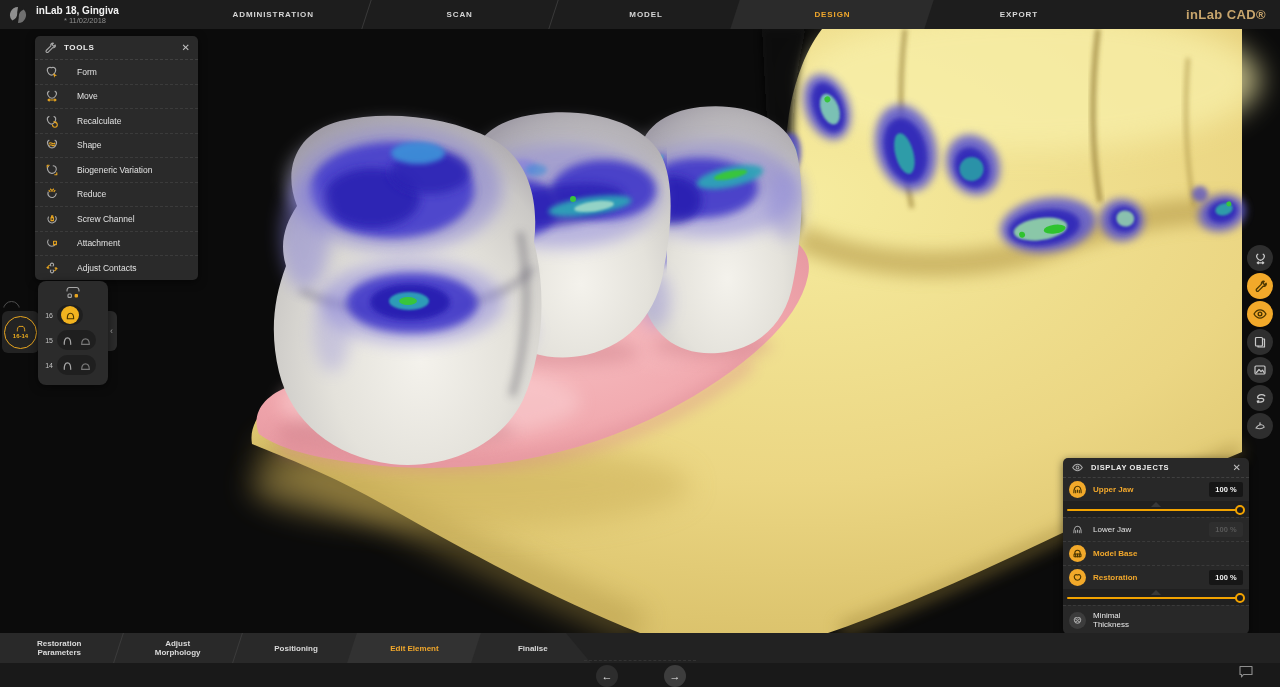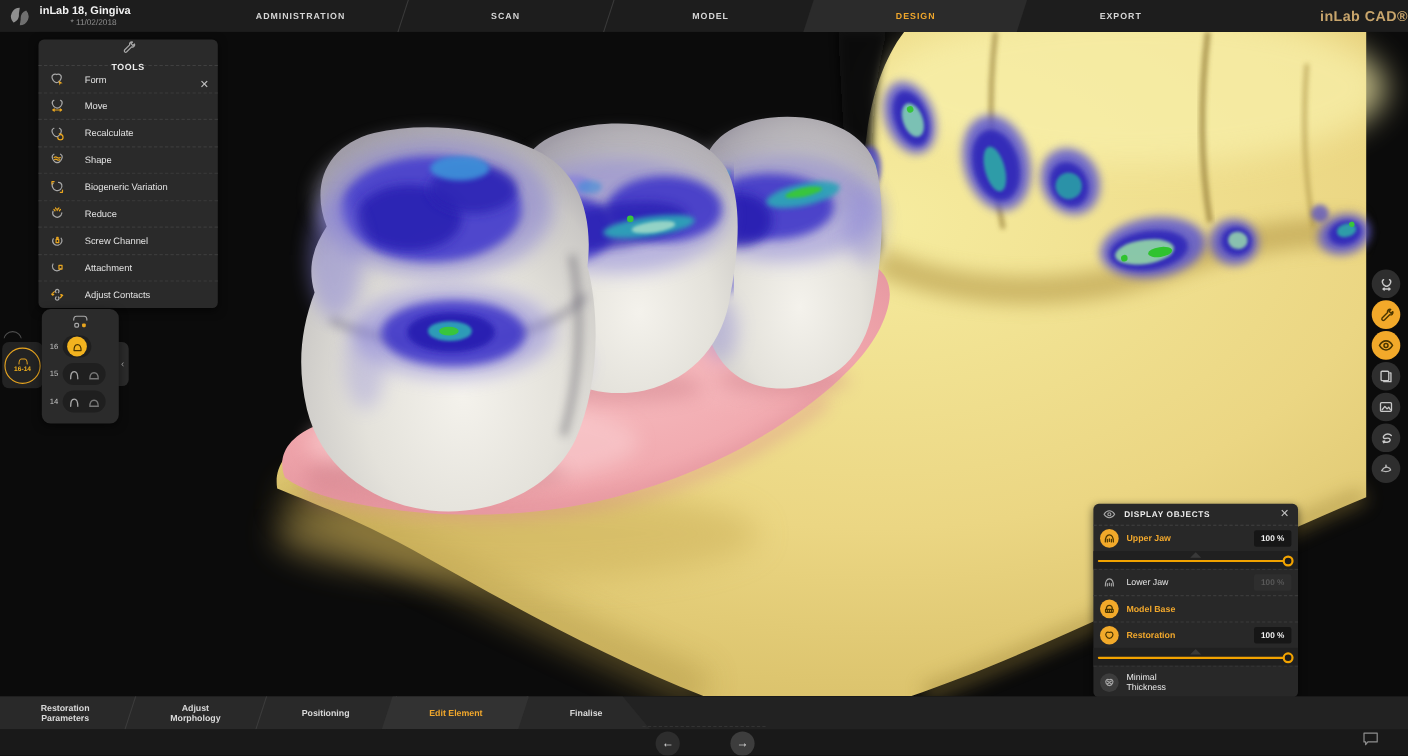--- a/index.html
+++ b/index.html
@@ -13,33 +13,33 @@
   .app-title{font-size:10px;font-weight:bold;color:#f2f2f2;line-height:11px;}
   .app-date{font-size:7.5px;color:#8f8f8f;line-height:9px;margin-left:28px;}
   .top-tabs{flex:1;display:flex;position:relative;}
   .top-tab{flex:1;position:relative;display:flex;align-items:center;justify-content:center;cursor:pointer;}
   .top-tab span{position:relative;z-index:2;font-size:8px;font-weight:bold;letter-spacing:.9px;color:#d6d6d6;}
   .top-tab + .top-tab::before{content:'';position:absolute;left:0;top:-5px;bottom:-5px;width:1px;
       background:#3a3a3a;transform:skewX(-18deg);}
   .top-tab.active::after{content:'';position:absolute;inset:0 -4px;transform:skewX(-18deg);
       background:#2b2b2b;z-index:1;}
   .top-tab.active span{color:#f0a72c;}
-  .brand{width:168px;display:flex;align-items:center;justify-content:flex-end;
+  .brand{width:168px;display:flex;align-items:center;justify-content:flex-end;padding-right:14px;
          box-sizing:border-box;font-size:13px;font-weight:bold;letter-spacing:.4px;color:#c8a56c;}
   
   .viewport{position:absolute;left:0;top:29px;width:1280px;height:604px;background:#0b0b0b;overflow:hidden;}
   .scene{display:block;}
   
   .panel{position:absolute;background:#2a2a2a;border-radius:5px;box-shadow:0 2px 8px rgba(0,0,0,.55);z-index:20;}
   .panel-header{display:flex;align-items:center;gap:7px;padding:0 8px;border-bottom:1px dashed #404040;}
   .panel-title{font-size:8px;font-weight:bold;letter-spacing:.6px;color:#ededed;}
   .panel-close{margin-left:auto;color:#c2c2c2;font-size:10px;cursor:pointer;line-height:1;}
   
   .tools-panel{left:35px;top:36px;width:163px;}
-  .tools-panel .panel-header{height:23px;flex-direction:column;}
+  .tools-panel .panel-header{height:23px;}
   .tool-row{height:23.5px;display:flex;align-items:center;gap:18px;padding:0 10px;cursor:pointer;}
   .tool-row + .tool-row{border-top:1px dashed #3b3b3b;}
   .tool-row span.lbl{font-size:8.5px;color:#e2e2e2;}
   .ticon{width:14px;height:14px;flex:0 0 14px;}
   
   .tooth-panel{left:38px;top:281px;width:70px;height:104px;background:#2b2b2b;border-radius:8px;
                position:absolute;z-index:20;box-shadow:0 2px 8px rgba(0,0,0,.5);}
   .ts-head{display:flex;justify-content:center;padding-top:5px;}
   .ts-row{display:flex;align-items:center;gap:4px;margin:5px 0 0 4px;}
   .ts-num{width:11px;text-align:right;font-size:7px;color:#c4c4c4;}
@@ -56,21 +56,21 @@
                    flex-direction:column;align-items:center;justify-content:center;gap:1px;}
   .ts-badge-label{font-size:6px;font-weight:bold;color:#efae1c;line-height:6px;}
   .ts-arc{position:absolute;left:3px;top:301px;width:15px;height:15px;border:1px solid #4f4f4f;
           border-radius:50%;clip-path:inset(0 0 62% 0);z-index:17;}
   
   .right-toolbar{position:absolute;right:7px;top:245px;display:flex;flex-direction:column;gap:2px;z-index:25;}
   .rt-btn{width:26px;height:26px;border-radius:50%;background:#2e2e2e;display:flex;align-items:center;
           justify-content:center;cursor:pointer;}
   .rt-btn.active{background:#f2a92a;}
   
-  .display-panel{left:994px;top:458px;width:186px;background:#282828;}
+  .display-panel{left:1063px;top:458px;width:186px;background:#282828;}
   .display-panel .panel-header{height:19px;}
   .do-row{height:23px;display:flex;align-items:center;gap:7px;padding:0 6px;cursor:pointer;}
   .do-row.sep{border-top:1px dashed #3a3a3a;}
   .do-ic{width:17px;height:17px;border-radius:50%;display:flex;align-items:center;justify-content:center;flex:0 0 17px;}
   .do-ic.on{background:#f2a92a;}
   .do-ic.dim{background:transparent;}
   .do-ic.dark{background:#3c3c3c;}
   .do-lbl{font-size:8px;font-weight:bold;color:#f0a72c;}
   .do-lbl.plain{font-weight:normal;color:#e3e3e3;}
   .do-val{margin-left:auto;width:34px;height:15px;background:#161616;border-radius:2px;color:#f2f2f2;

